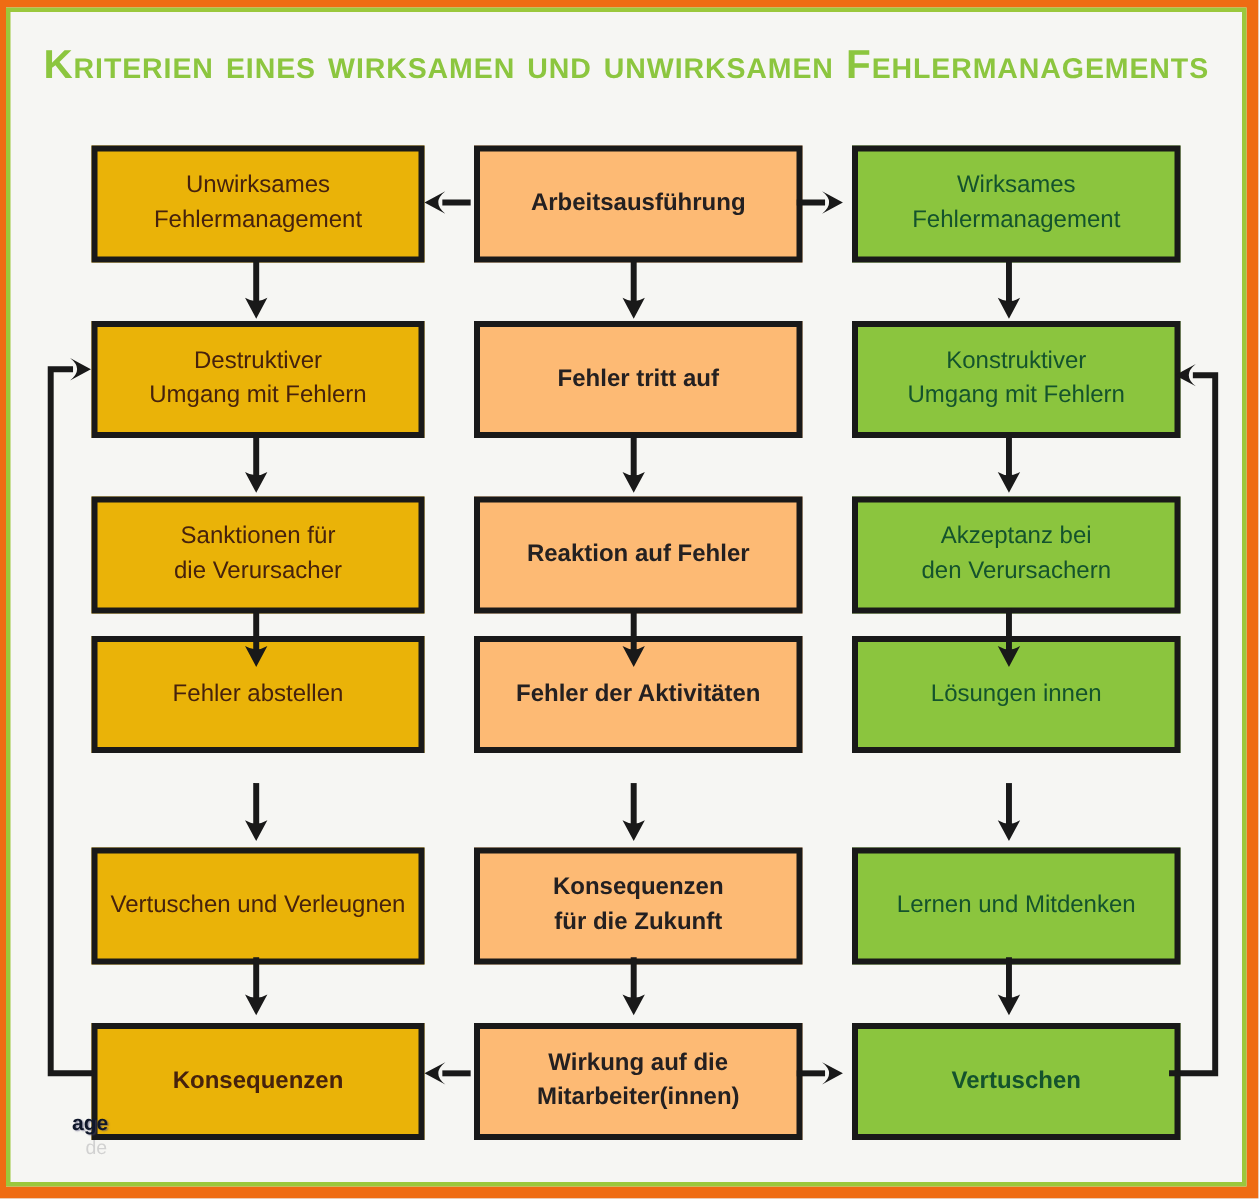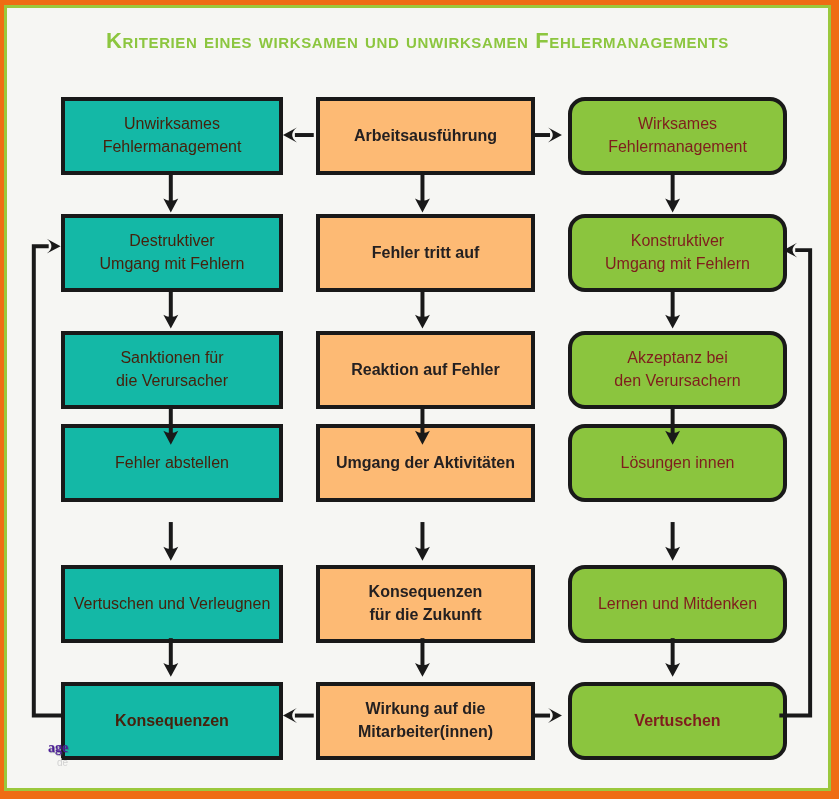--- a/index.html
+++ b/index.html
@@ -18,21 +18,21 @@
     box-sizing:border-box;
     border:3px solid #9bc83c;
     background:#f6f6f3;
   }
   #title{
     position:absolute;
     left:0; top:20px; width:100%;
     text-align:center;
     font-variant:small-caps;
     font-weight:600;
-    font-size:22px;
+    font-size:27px;
     letter-spacing:0.6px;
     color:#8cc63f;
   }
   .box{
     position:absolute;
     box-sizing:border-box;
     width:222px;height:78px;
     border:4px solid #191919;
     display:flex;align-items:center;justify-content:center;
     text-align:center;
@@ -43,39 +43,38 @@
   }
   .col-left  {left:54px;}
   .col-mid   {left:309px;width:219px;font-weight:bold;}
   .col-right {left:561px;width:219px;}
   .row-1{top:89px;}
   .row-2{top:206px;}
   .row-3{top:323px;}
   .row-4{top:416px;}
   .row-5{top:557px;}
   .row-6{top:674px;}
-  .orange{background:#14b8a6;color:#46220d;}
+  .orange{background:#eab308;color:#46220d;}
   .white {background:#fdba74;color:#242021;}
-  .green {background:#8bc53e;color:#7f1d1d;border-radius:17px;}
+  .green {background:#8bc53e;color:#14532d;}
   .bold  {font-weight:bold;}
   #connectors{
     position:absolute;left:0;top:0;width:100%;height:100%;
     pointer-events:none;
   }
   #connectors path{stroke:#191919;stroke-width:4;fill:none;}
   #connectors path.head{stroke:none;fill:#191919;}
   #watermark{
     position:absolute;left:41px;top:732px;
-    color:#4c1d95;font-weight:bold;font-size:14px;
+    color:#0f172a;font-weight:bold;font-size:14px;
     text-shadow:1px 1px 1px rgba(70,70,110,0.55);
-    font-family:Liberation Serif, serif;
   }
   #watermark-sub{
     position:absolute;left:50px;top:749px;
-    color:#c9c9c9;font-size:10px;opacity:0.8;
+    color:#c9c9c9;font-size:13px;opacity:0.8;
   }
 </style>
 </head>
 <body>
 
 <div id="page">
   <div id="inner-frame">
 
     <div id="title">Kriterien eines wirksamen und unwirksamen Fehlermanagements</div>
 
@@ -85,21 +84,21 @@
 Umgang mit Fehlern</div>
     <div class="box orange col-left row-3">Sanktionen für
 die Verursacher</div>
     <div class="box orange col-left row-4">Fehler abstellen</div>
     <div class="box orange col-left row-5">Vertuschen und Verleugnen</div>
     <div class="box orange col-left row-6 bold">Konsequenzen</div>
 
     <div class="box white col-mid row-1 bold">Arbeitsausführung</div>
     <div class="box white col-mid row-2">Fehler tritt auf</div>
     <div class="box white col-mid row-3">Reaktion auf Fehler</div>
-    <div class="box white col-mid row-4">Umgang der Aktivitäten</div>
+    <div class="box white col-mid row-4">Fehler der Aktivitäten</div>
     <div class="box white col-mid row-5">Konsequenzen
 für die Zukunft</div>
     <div class="box white col-mid row-6 bold">Wirkung auf die
 Mitarbeiter(innen)</div>
 
     <div class="box green col-right row-1">Wirksames
 Fehlermanagement</div>
     <div class="box green col-right row-2">Konstruktiver
 Umgang mit Fehlern</div>
     <div class="box green col-right row-3">Akzeptanz bei

